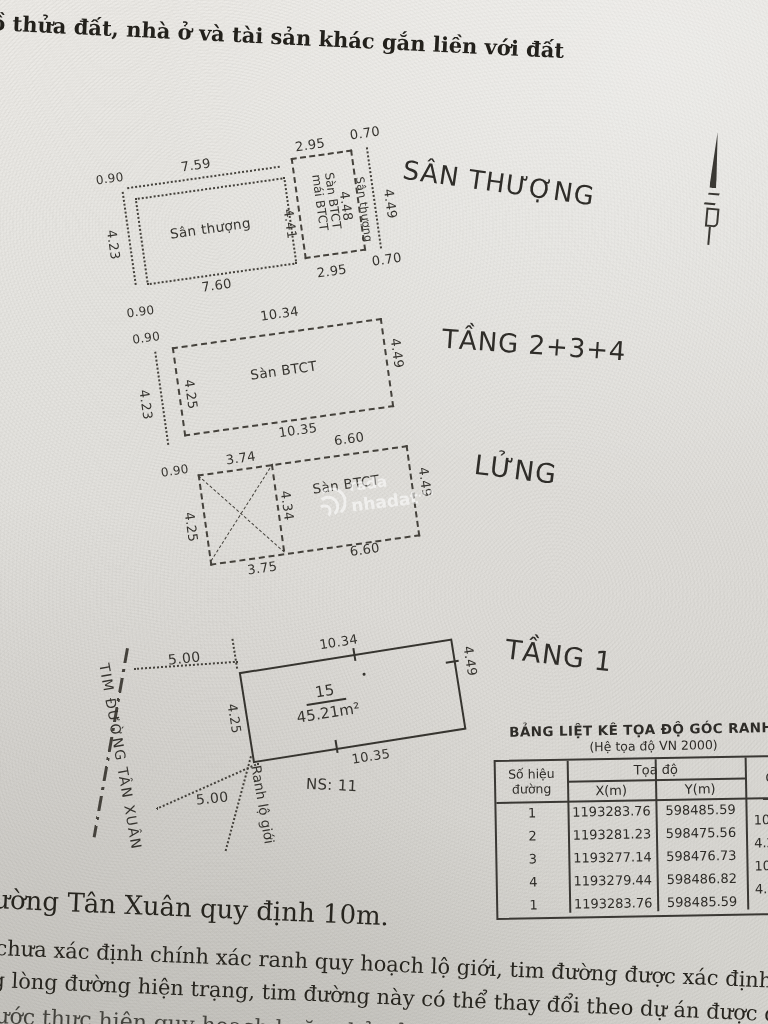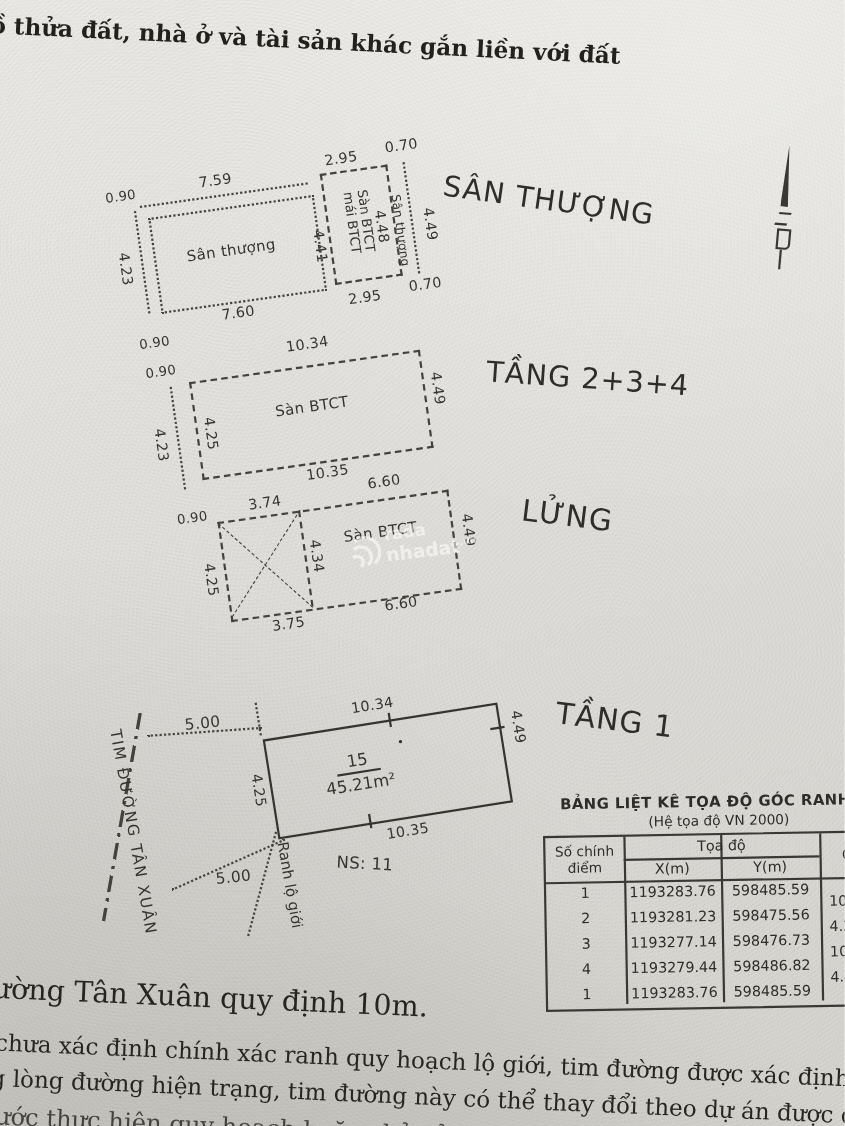--- a/index.html
+++ b/index.html
@@ -174,22 +174,22 @@
     <div class="grid">
 
       <div class="abs" style="left:71px;top:0;height:152px;border-left:2px solid #3a3834;"></div>
       <div class="abs" style="left:159px;top:0;height:152px;border-left:2px solid #3a3834;"></div>
       <div class="abs" style="left:249px;top:0;height:152px;border-left:2px solid #3a3834;"></div>
 
       <div class="abs" style="left:71px;top:20px;width:178px;border-top:2px solid #3a3834;"></div>
       <div class="abs" style="left:0;top:40px;width:336px;border-top:2px solid #3a3834;"></div>
 
       <div class="cell" style="left:0;top:0;width:71px;height:40px;flex-direction:column;font-size:12.5px;line-height:15px;">
-        <div>Số chính</div>
-        <div>điểm</div>
+        <div>Số hiệu</div>
+        <div>đường</div>
       </div>
       <div class="cell" style="left:71px;top:0;width:178px;height:20px;">Tọa độ</div>
       <div class="cell" style="left:71px;top:20px;width:88px;height:20px;">X(m)</div>
       <div class="cell" style="left:159px;top:20px;width:90px;height:20px;">Y(m)</div>
       <div class="cell" style="left:249px;top:0;width:50px;height:40px;">C</div>
 
       <div class="cell" style="left:0;top:40px;width:71px;height:23px;">1</div>
       <div class="cell" style="left:71px;top:40px;width:88px;height:23px;">1193283.76</div>
       <div class="cell" style="left:159px;top:40px;width:90px;height:23px;">598485.59</div>
       <div class="cell" style="left:0;top:63px;width:71px;height:23px;">2</div>

